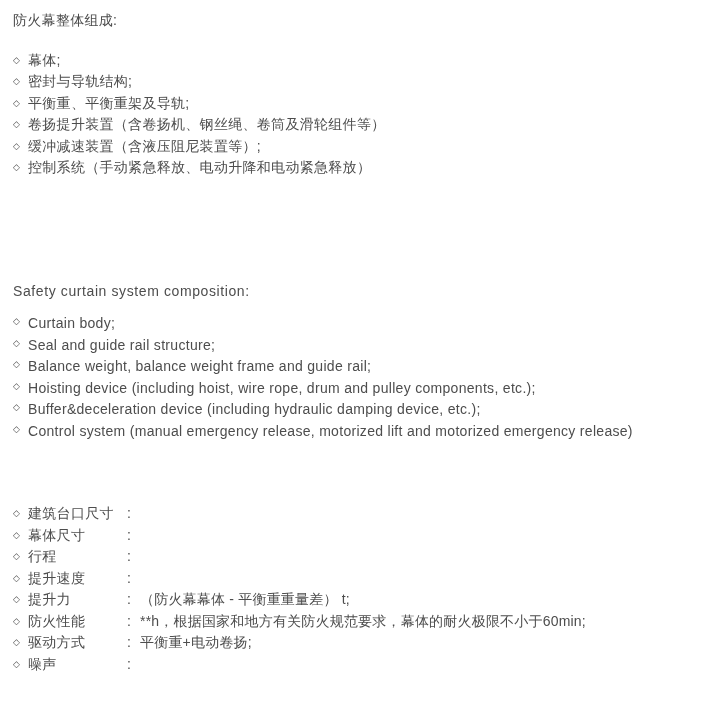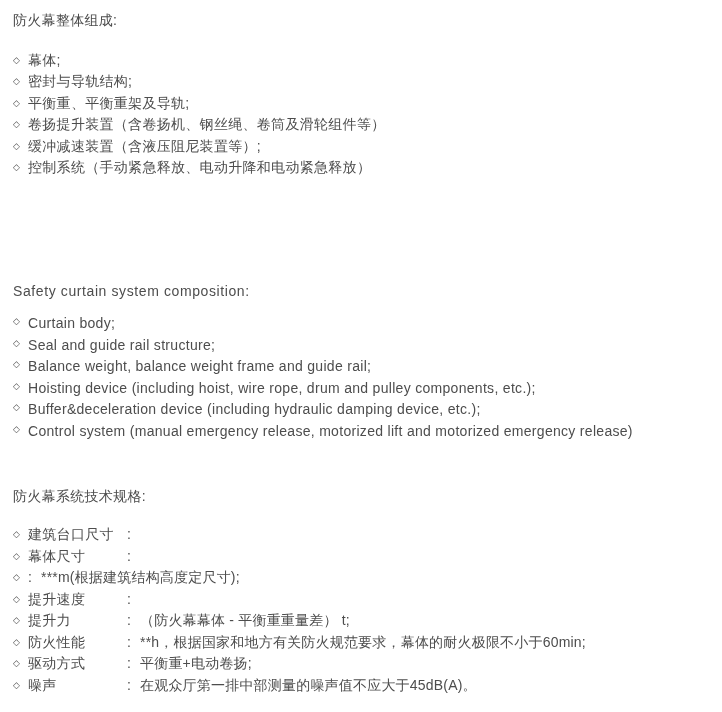--- a/index.html
+++ b/index.html
@@ -103,36 +103,35 @@
         <span class="li-text">Buffer&amp;deceleration device (including hydraulic damping device, etc.);</span>
       </div>
       <div class="li">
         <span class="bullet">◇</span>
         <span class="li-text">Control system (manual emergency release, motorized lift and motorized emergency release)</span>
       </div>
     </div>
   </div>
 
   <div class="sec" id="sec-specs">
-    <div class="sec-title">防火幕系统技术规格:</div>
     <div class="spec-rows">
       <div class="spec-row">
         <span class="bullet">◇</span>
         <span class="spec-label">建筑台口尺寸</span>
         <span class="spec-colon">:</span>
       </div>
       <div class="spec-row">
         <span class="bullet">◇</span>
         <span class="spec-label">幕体尺寸</span>
         <span class="spec-colon">:</span>
       </div>
       <div class="spec-row">
         <span class="bullet">◇</span>
+        <span class="spec-label">行程</span>
         <span class="spec-colon">:</span>
-        <span class="spec-value">***m(根据建筑结构高度定尺寸);</span>
       </div>
       <div class="spec-row">
         <span class="bullet">◇</span>
         <span class="spec-label">提升速度</span>
         <span class="spec-colon">:</span>
       </div>
       <div class="spec-row">
         <span class="bullet">◇</span>
         <span class="spec-label">提升力</span>
         <span class="spec-colon">:</span>
@@ -147,18 +146,17 @@
       <div class="spec-row">
         <span class="bullet">◇</span>
         <span class="spec-label">驱动方式</span>
         <span class="spec-colon">:</span>
         <span class="spec-value">平衡重+电动卷扬;</span>
       </div>
       <div class="spec-row">
         <span class="bullet">◇</span>
         <span class="spec-label">噪声</span>
         <span class="spec-colon">:</span>
-        <span class="spec-value">在观众厅第一排中部测量的噪声值不应大于45dB(A)。</span>
       </div>
     </div>
   </div>
 
 </div>
 
 </body></html>

